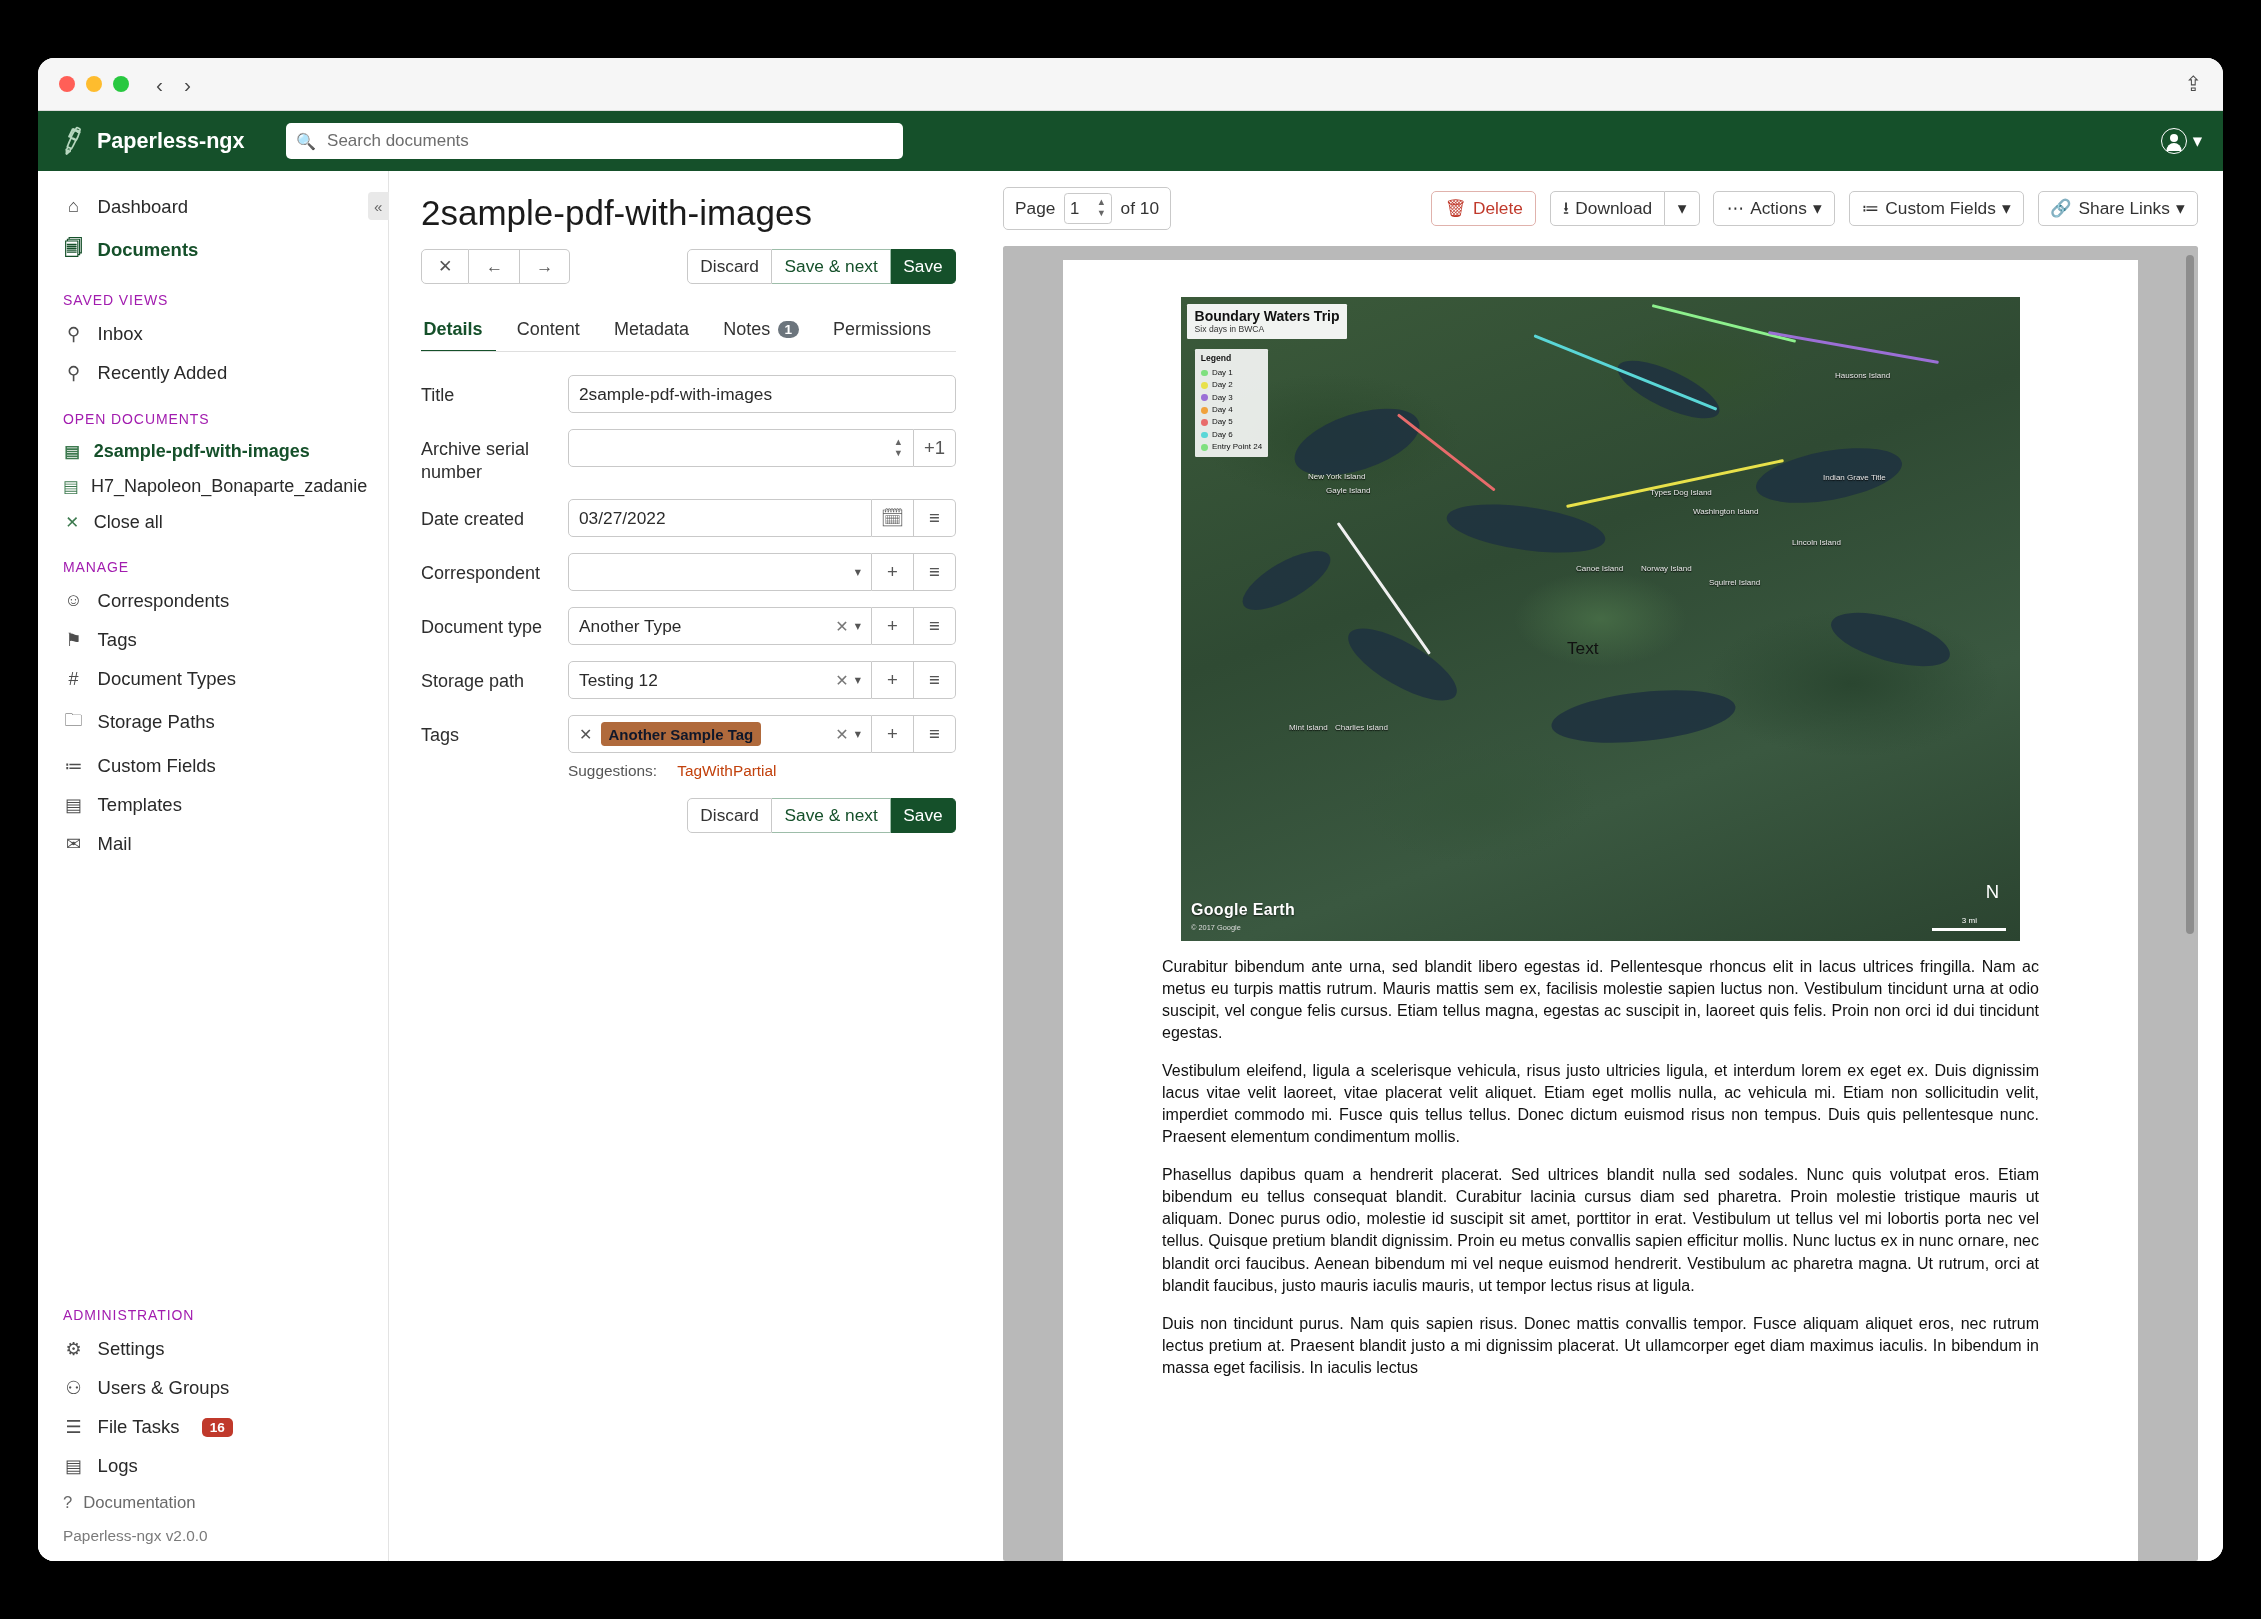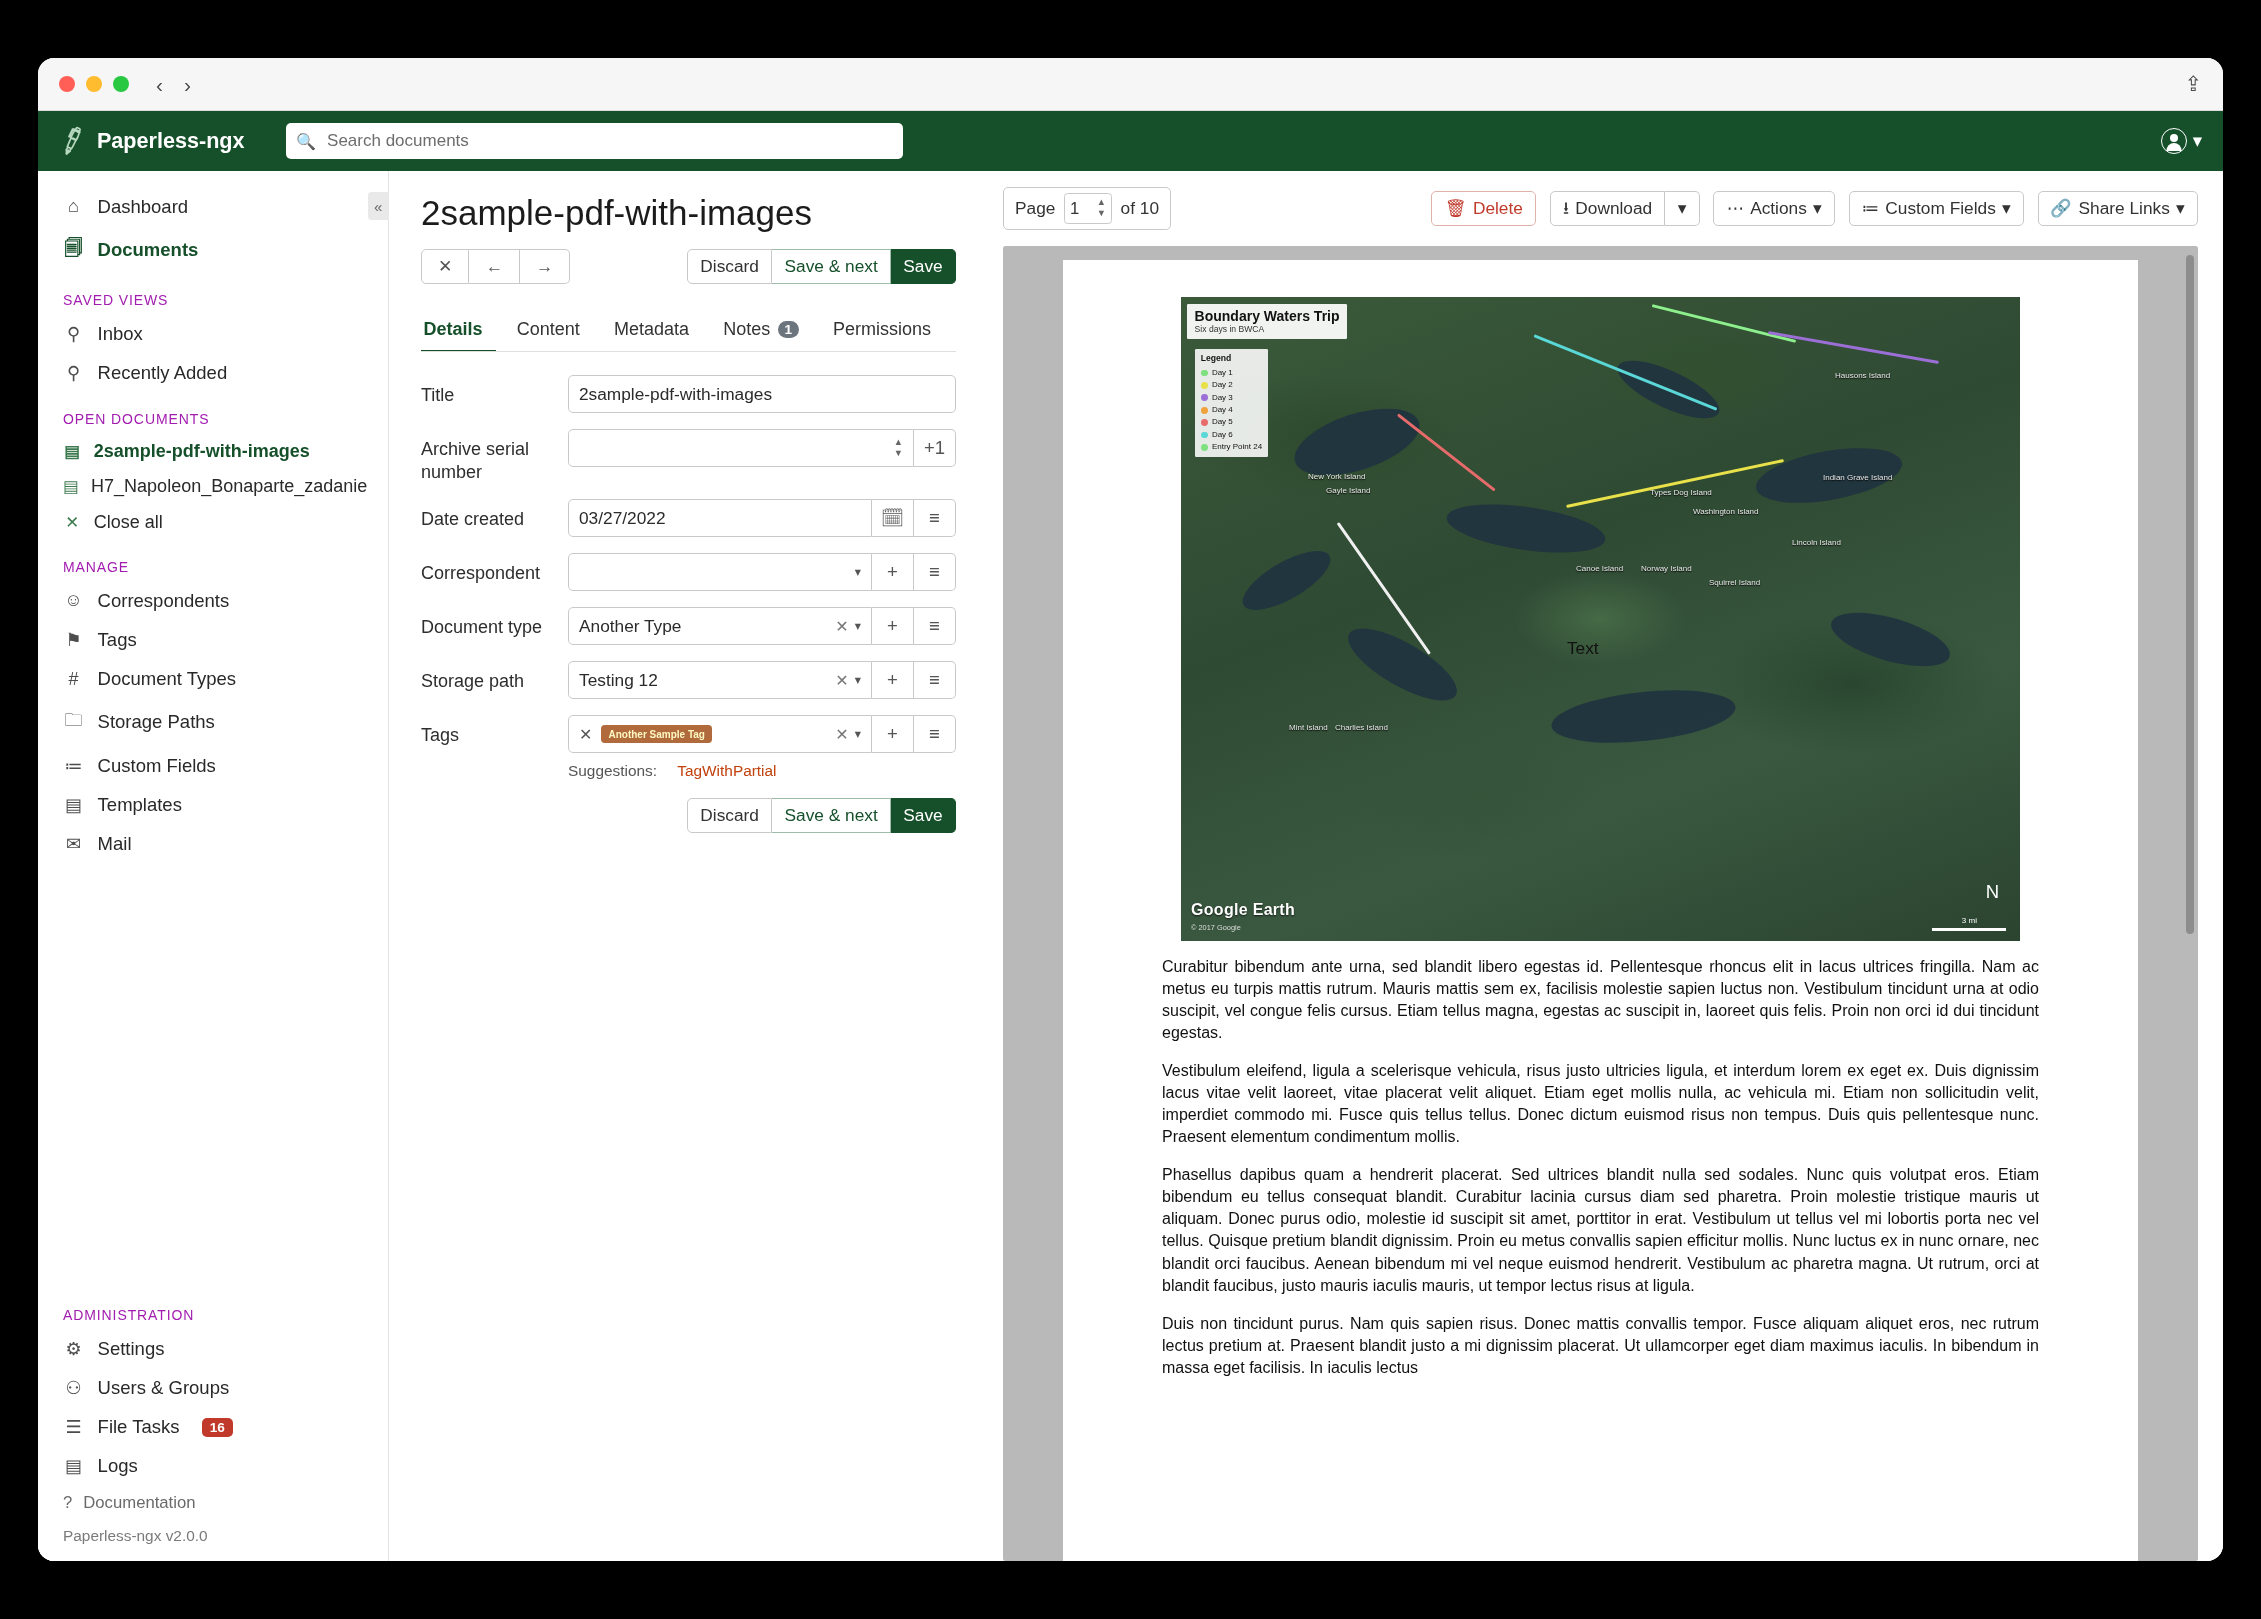--- a/index.html
+++ b/index.html
@@ -199,22 +199,22 @@
     background: #fff; color: #555;
     display: flex; align-items: center; justify-content: center;
     font-size: 18.5px;
   }
   .sq-btn.last { border-radius: 0 5px 5px 0; }
   .sq-btn.only { border-radius: 0 5px 5px 0; }
   .spacer-grow { flex: 1 1 auto; }
   .clear-x { color: #777; font-size: 16px; }
   .caret { color: #555; font-size: 12.3px; }
   .tag-chip {
-    background: #b06a3c; color: #fef9c3;
-    border-radius: 3.7px; font-size: 10px; font-weight: 700;
+    background: #b06a3c; color: #0f172a;
+    border-radius: 3.7px; font-size: 15px; font-weight: 700;
     padding: 3.1px 7.4px;
   }
   .chip-x { color: #555; font-size: 16px; margin-right: 2.5px; }
   .stepper { display: flex; flex-direction: column; font-size: 9.3px; color: #666; line-height: 1; gap: 1.9px; }
   .suggest { margin-left: 147px; font-size: 15.4px; color: #555; margin-top: -7.4px; margin-bottom: 18.5px; }
   .suggest a { color: #c2410c; text-decoration: none; margin-left: 16px; }
   .btnrow-right { display: flex; justify-content: flex-end; }
 
   
   .preview { flex: 1 1 auto; display: flex; flex-direction: column; min-width: 0; padding: 16px 25px 0 0; }
@@ -687,21 +687,21 @@
                   </div>
                 <div class="lrow">
                     <span class="sw" style="background:#7fe07f"></span>
                     <span>Entry Point 24</span>
                   </div>
               </div>
 
               <div class="mlabel" style="left:654px; top:74px;">Hausons Island</div>
               <div class="mlabel" style="left:127px; top:175px;">New York Island</div>
               <div class="mlabel" style="left:145px; top:189px;">Gayle Island</div>
-              <div class="mlabel" style="left:642px; top:176px;">Indian Grave Island</div>
+              <div class="mlabel" style="left:642px; top:176px;">Indian Grave Title</div>
               <div class="mlabel" style="left:469px; top:191px;">Types Dog Island</div>
               <div class="mlabel" style="left:512px; top:210px;">Washington Island</div>
               <div class="mlabel" style="left:611px; top:241px;">Lincoln Island</div>
               <div class="mlabel" style="left:395px; top:267px;">Canoe Island</div>
               <div class="mlabel" style="left:460px; top:267px;">Norway Island</div>
               <div class="mlabel" style="left:528px; top:281px;">Squirrel Island</div>
               <div class="mlabel" style="left:108px; top:426px;">Mint Island</div>
               <div class="mlabel" style="left:154px; top:426px;">Charlies Island</div>
 
               <div class="text-marker">Text</div>

